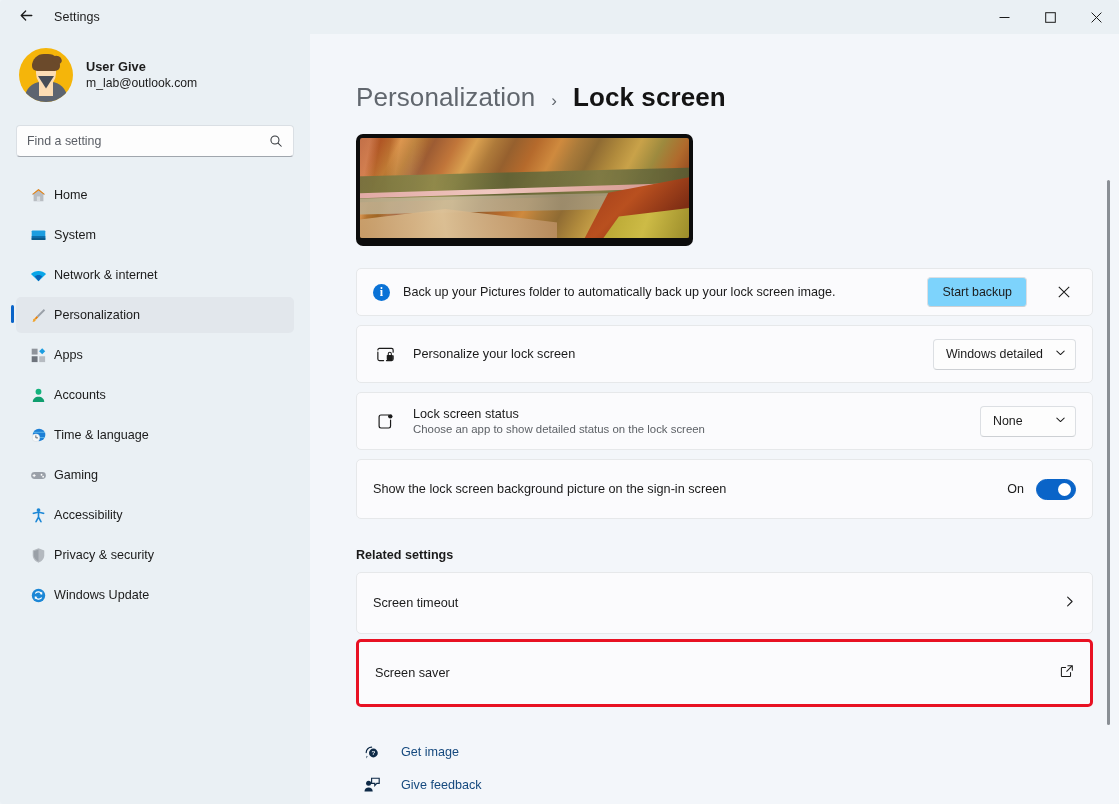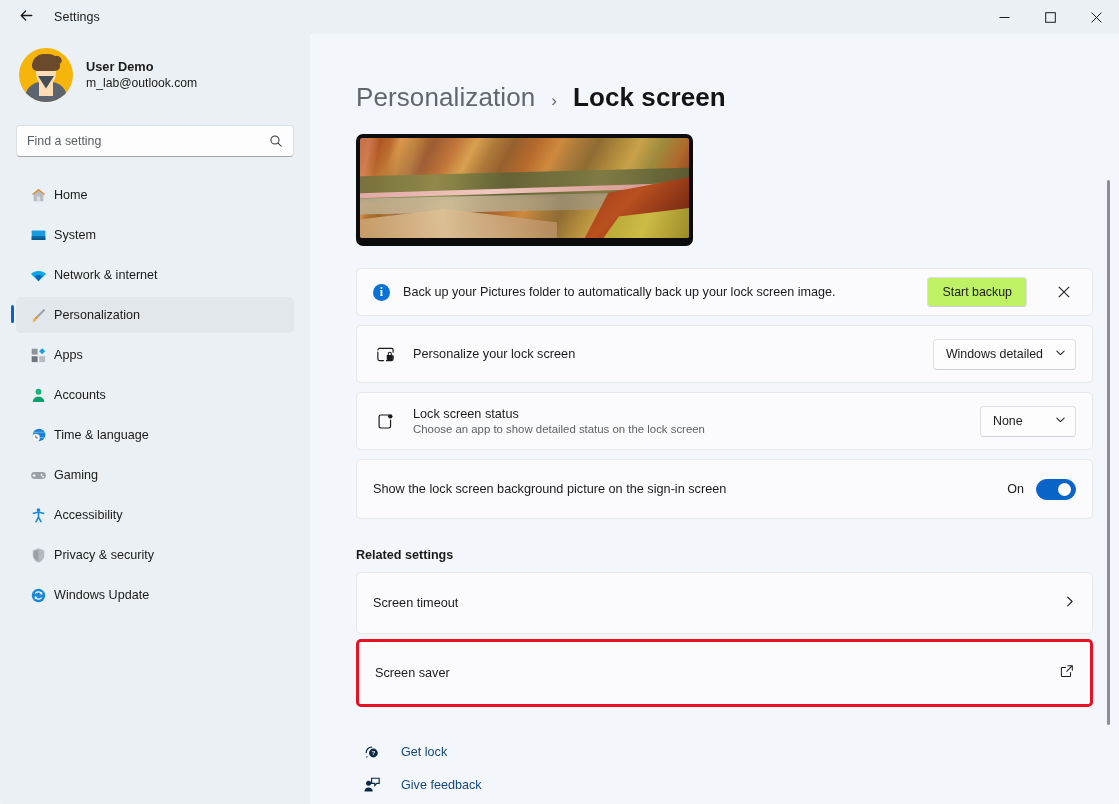--- a/index.html
+++ b/index.html
@@ -241,21 +241,21 @@
     font-size: 12px;
     font-weight: 700;
     display: flex; align-items: center; justify-content: center;
     font-family: "Liberation Serif", serif;
     flex: 0 0 17px;
   }
   .banner-text { font-size: 12.6px; color: #1b1b1b; flex: 1; }
   .btn {
     height: 30px;
     padding: 0 14px;
-    background: #bef264;
+    background: #7dd3fc;
     border: 1px solid #dcdfe3;
     border-bottom-color: #cdd0d4;
     border-radius: 4px;
     font-size: 12.4px;
     color: #1b1b1b;
     font-family: "Liberation Sans", sans-serif;
     cursor: pointer;
     display:flex; align-items:center;
   }
   .banner-close {
@@ -398,21 +398,21 @@
 
       <div class="account">
         <div class="avatar">
           <div class="av-body"></div>
           <div class="av-neck"></div>
           <div class="av-face"></div>
           <div class="av-hair"></div>
           <div class="av-collar"></div>
         </div>
         <div class="acct-text">
-          <div class="acct-name">User Demo</div>
+          <div class="acct-name">User Give</div>
           <div class="acct-mail">m_lab@outlook.com</div>
         </div>
       </div>
 
       <div class="search-wrap">
         <input type="text" placeholder="Find a setting" style="">
         <span class="search-ico">
           <svg width="14" height="14" viewBox="0 0 16 16" fill="none" stroke="currentColor" stroke-width="1.2">
             <circle cx="6.8" cy="6.8" r="4.6"></circle>
               <path d="M10.3 10.3L14 14" stroke-linecap="round"></path>
@@ -664,21 +664,21 @@
         <div class="footer-links">
           <div class="flink">
             <span class="flink-ico">
               <svg width="18" height="18" viewBox="0 0 18 18" fill="none" stroke="currentColor" stroke-width="1.2">
                 <path d="M3.2 9.6A5.4 5.4 0 0 1 8.6 4.2" stroke-linecap="round"></path>
                 <path d="M4.6 13.6l-1.4 1.8 0.4-2.6" fill="currentColor" stroke="none"></path>
                 <circle cx="10.4" cy="10" r="4.4" fill="currentColor" stroke="none"></circle>
                 <text x="10.4" y="12.4" font-size="6.2" fill="#eef3f7" text-anchor="middle" font-family="Liberation Sans, sans-serif" font-weight="bold" stroke="none">?</text>
               </svg>
             </span>
-            <span class="flink-label">Get lock</span>
+            <span class="flink-label">Get image</span>
           </div>
           <div class="flink">
             <span class="flink-ico">
               <svg width="18" height="18" viewBox="0 0 18 18" fill="none" stroke="currentColor" stroke-width="1.15">
                 <circle cx="5.6" cy="7.2" r="2.5" fill="currentColor" stroke="none"></circle>
                 <path d="M1.5 15.4c0-2.4 1.8-4 4.1-4s4.1 1.6 4.1 4z" fill="currentColor" stroke="none"></path>
                 <path d="M8.6 2.2h7.6v5.2h-2.4l-2 2.2V7.4H8.6z" fill="none"></path>
               </svg>
             </span>
             <span class="flink-label">Give feedback</span>

